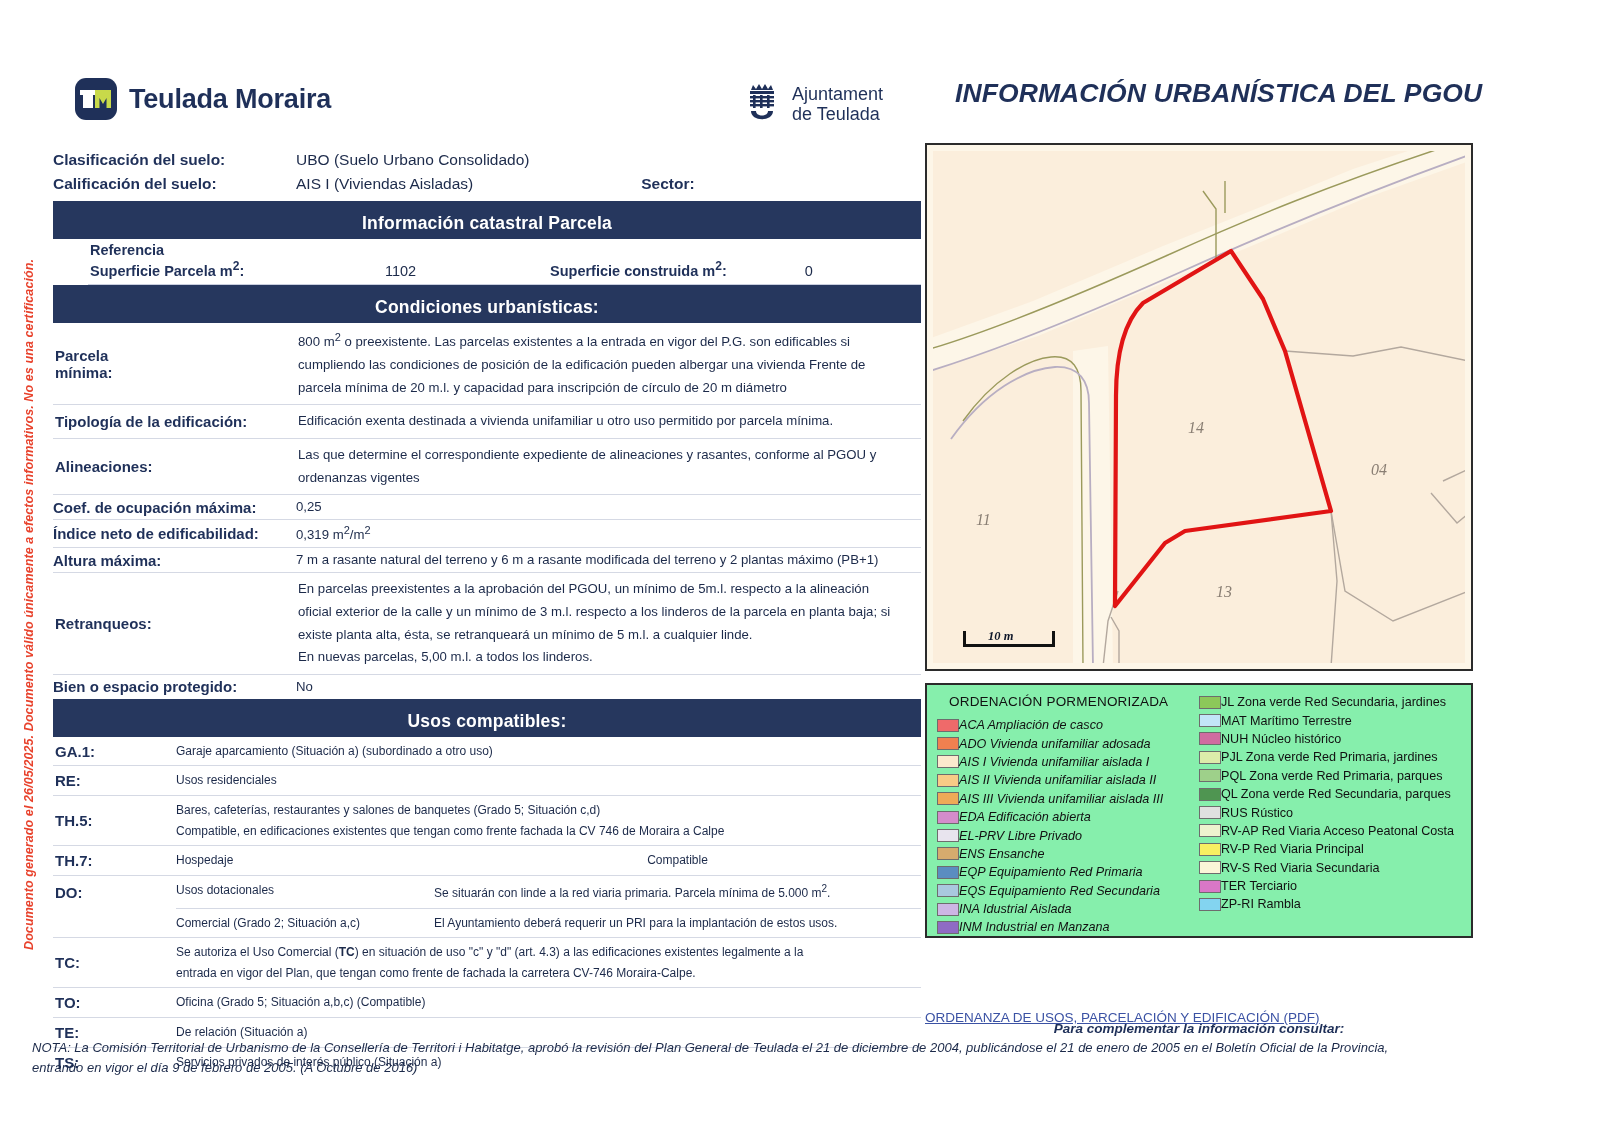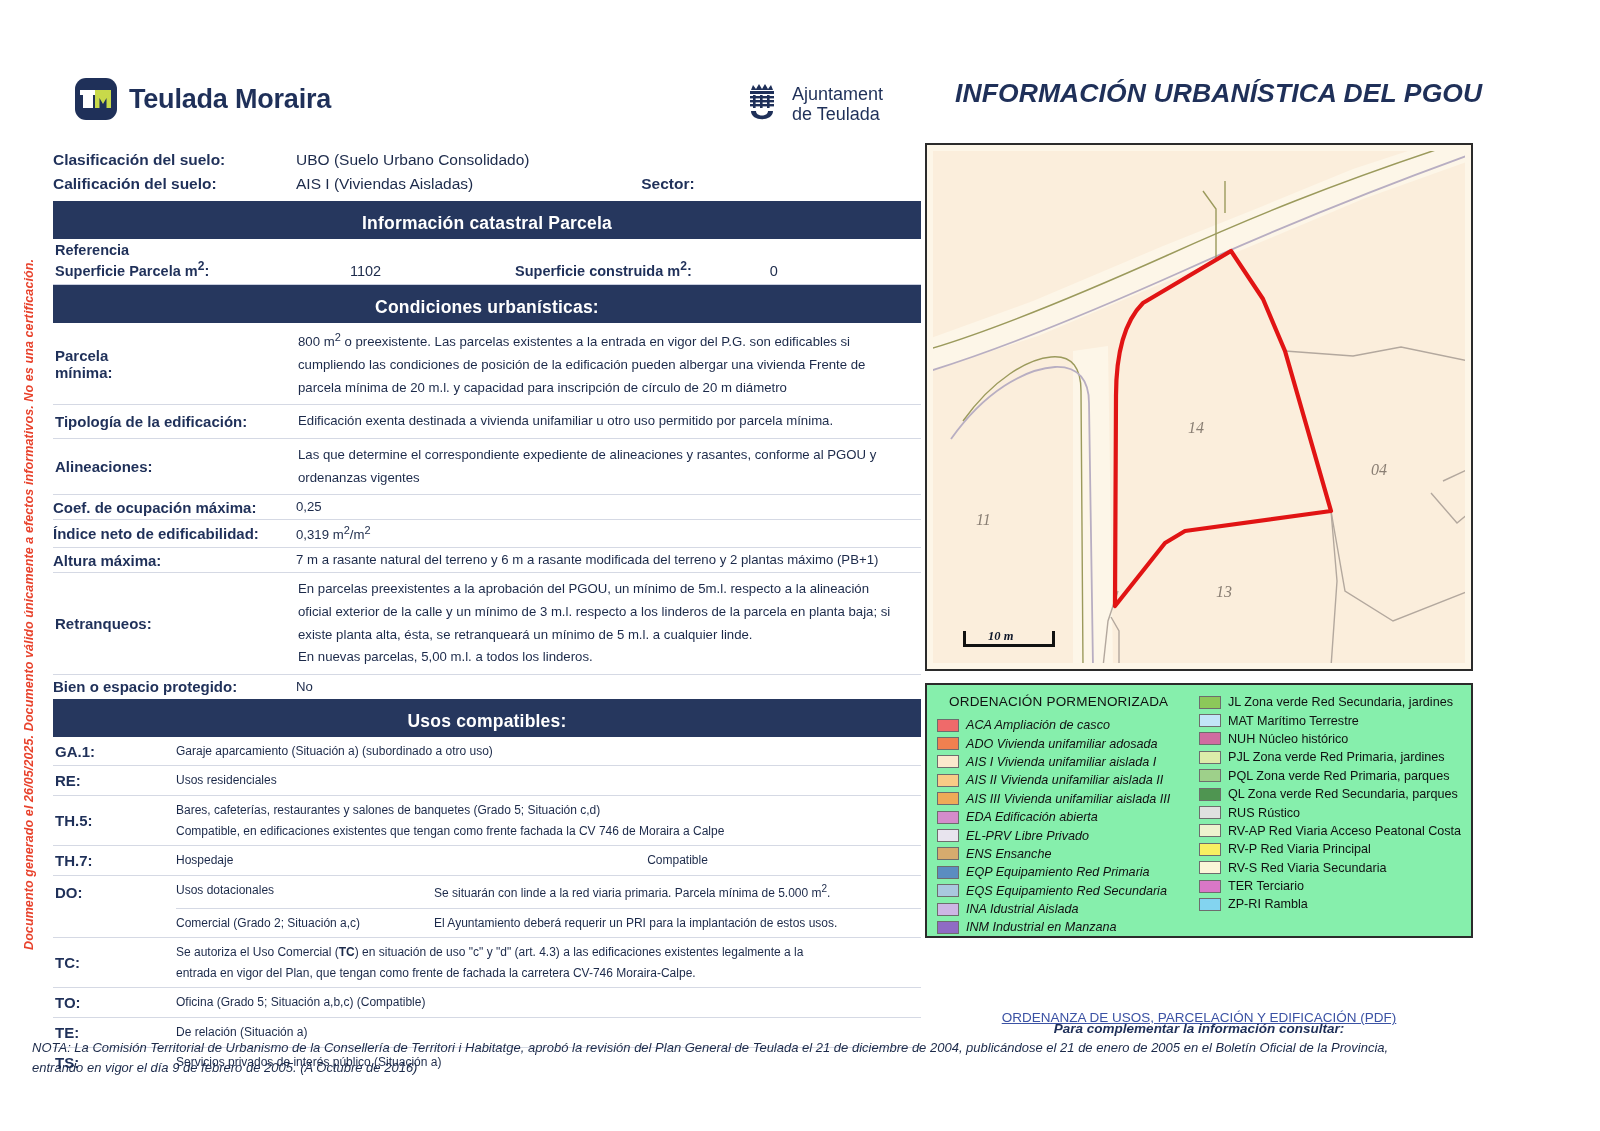--- a/index.html
+++ b/index.html
@@ -68,21 +68,21 @@
   .kv-top .k { width:243px; font-weight:700; color:#1f3059; font-size:15.5px; }
   .kv-top .v { font-weight:400; color:#1c2a4a; font-size:15.5px; }
   .kv-top .sector { margin-left:168px; font-weight:700; color:#1f3059; font-size:15.5px; }
 
   .band {
     background:#26375e; color:#ffffff;
     text-align:center; font-weight:700; font-size:17.5px;
     padding:12px 0 5px; letter-spacing:.2px;
   }
 
-  .catastral { border-bottom:1px solid #c9cede; }
+  .catastral { border-bottom:1px solid #c9cede;margin-left:35px; }
   .cat-ref { font-weight:700; color:#1f3059; padding:3px 0 0 2px; font-size:14.5px; }
   .cat-row { display:flex; align-items:baseline; padding:1px 0 5px 2px; }
   .cat-l { width:295px; font-weight:700; color:#1f3059; font-size:14.5px; }
   .cat-v1 { width:165px; text-align:left; font-size:14.5px; }
   .cat-l2 { font-weight:700; color:#1f3059; font-size:14.5px; }
   .cat-v2 { margin-left:78px; font-size:14.5px; }
 
   table.cond { width:100%; border-collapse:collapse; }
   table.cond td { vertical-align:top; padding:5px 0 5px 0; border-bottom:1px solid #d5d9e4; }
   table.cond td.lbl {
@@ -130,32 +130,32 @@
   .legend-box {
     position:absolute; left:925px; top:683px; width:548px; height:255px;
     border:2px solid #2b2b2b; background:#86efac;padding-left:12px;
   }
   .legend-title {
     position:absolute; left:22px; top:9px; font-size:13.5px; color:#111; letter-spacing:.2px;
   }
   .legend-col { position:absolute; font-size:12.6px; color:#111; }
   .legend-col.c1 { left:10px; top:31px;font-style:italic; }
   .legend-col.c2 { left:272px; top:8px; }
-  .legend-item { display:flex; align-items:center; gap:7px; height:18.4px; }
+  .legend-item { display:flex; align-items:center; height:18.4px; }
   .sw { width:22px; height:13px; border:1px solid #6d6d6d; flex:none; }
 
   
   .consult {
     position:absolute; left:925px; top:1021px; width:548px;
     text-align:center; font-size:13.5px; font-style:italic; font-weight:700;
     color:#1f3059;
   }
   .consult-link {
     position:absolute; left:925px; top:1010px; width:548px;
-    text-align:center; font-size:13.5px; color:#3b52a4;
+    text-align:left; font-size:13.5px; color:#3b52a4;
     text-decoration:underline; cursor:pointer;
   }
 
   .nota {
     position:absolute; left:32px; top:1038px; width:1540px;
     font-size:13px; font-style:italic; color:#1c2a4a; line-height:1.55;
   }
 </style>
 </head>
 <body>

